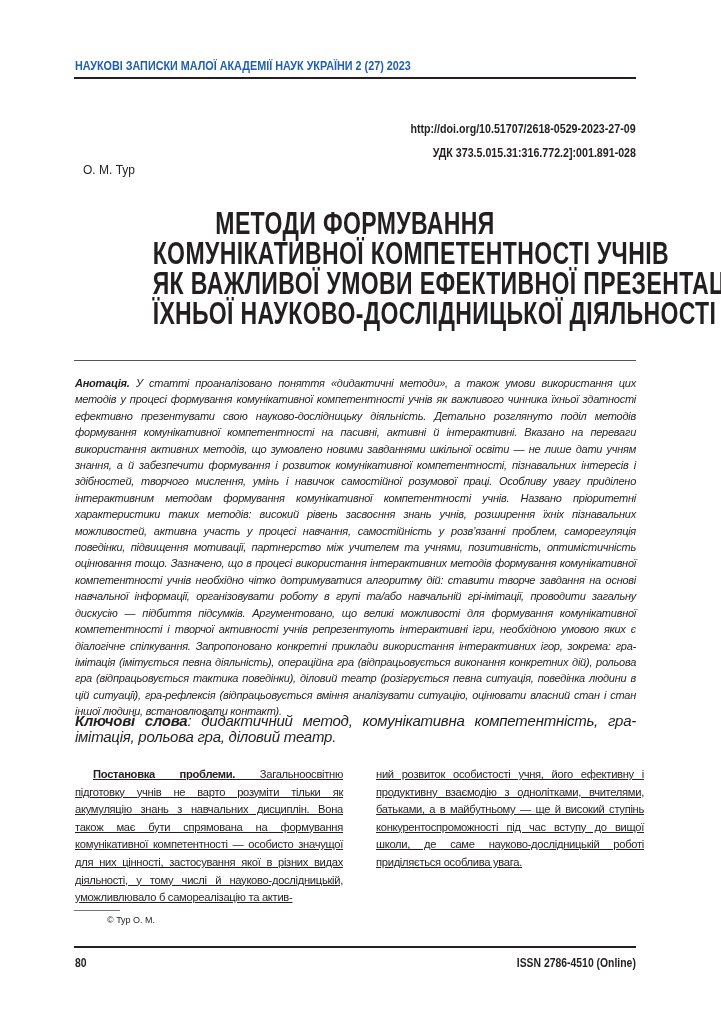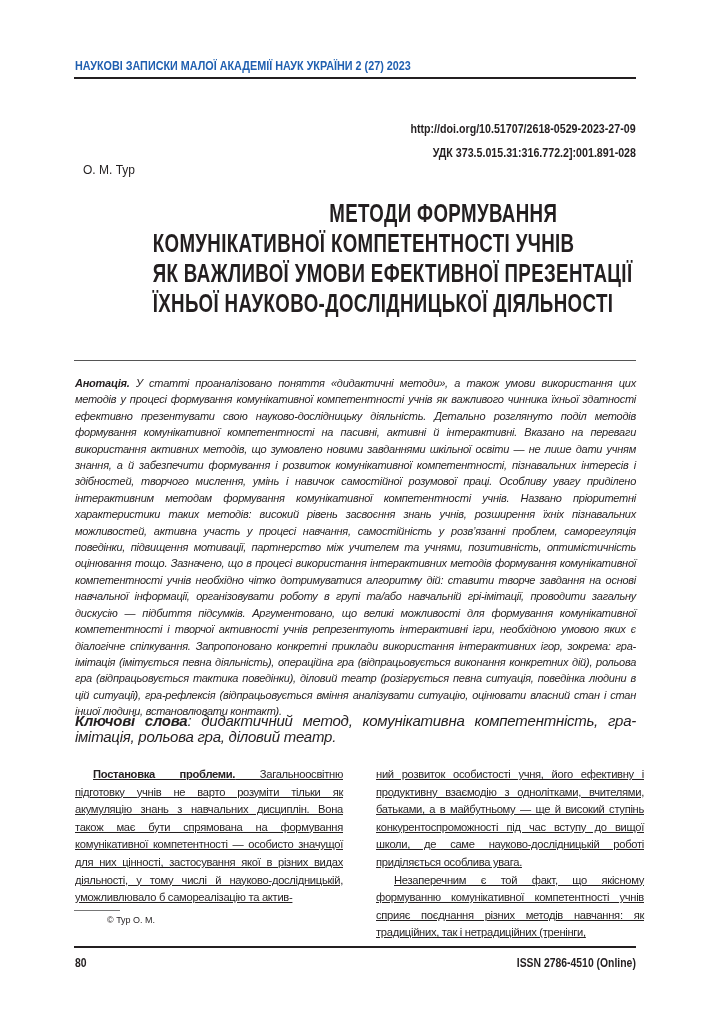--- a/index.html
+++ b/index.html
@@ -11,22 +11,22 @@
   }
   .rule-top { position: absolute; left: 74px; top: 77px; width: 562px; height: 2px; background: #231f20; }
   .doi, .udk {
     position: absolute; right: 85px; font-family: "Liberation Sans", sans-serif; font-weight: bold;
     font-size: 13px; white-space: nowrap; transform: scaleX(0.82); transform-origin: right top;
   }
   .doi { top: 121px; }
   .udk { top: 145px; }
   .author { position: absolute; left: 75px; top: 163px; font-family: "Liberation Sans", sans-serif; font-size: 12px; margin-left: 8px; }
   .title {
-    position: absolute; left: 74px; top: 198px; width: 562px; text-align: right;
-    font-family: "Liberation Sans", sans-serif; font-weight: bold; font-size: 26px; line-height: 30px;
+    position: absolute; left: 74px; top: 208px; width: 562px; text-align: center;
+    font-family: "Liberation Sans", sans-serif; font-weight: bold; font-size: 32px; line-height: 30px;
     letter-spacing: 0.5px;
   }
   .title div { transform: scaleX(0.72); white-space: nowrap; }
   .rule-mid { position: absolute; left: 74px; top: 360px; width: 562px; height: 1px; background: #555; }
   .abstract {
     position: absolute; left: 75px; top: 375px; width: 561px;
     font-family: "Liberation Sans", sans-serif; font-style: italic; font-size: 11px; line-height: 16.4px;
     text-align: justify; letter-spacing: -0.25px;
   }
   .abstract b { font-style: italic; font-weight: bold; }
@@ -81,21 +81,20 @@
 <div class="abstract"><b>Анотація.</b><span> У статті проаналізовано поняття «дидактичні методи», а також умови використання цих методів у процесі формування комунікативної компетентності учнів як важливого чинника їхньої здатності ефективно презентувати свою науково-дослідницьку діяльність. Детально розглянуто поділ методів формування комунікативної компетентності на пасивні, активні й інтерактивні. Вказано на переваги використання активних методів, що зумовлено новими завданнями шкільної освіти — не лише дати учням знання, а й забезпечити формування і розвиток комунікативної компетентності, пізнавальних інтересів і здібностей, творчого мислення, умінь і навичок самостійної розумової праці. Особливу увагу приділено інтерактивним методам формування комунікативної компетентності учнів. Названо пріоритетні характеристики таких методів: високий рівень засвоєння знань учнів, розширення їхніх пізнавальних можливостей, активна участь у процесі навчання, самостійність у розв’язанні проблем, саморегуляція поведінки, підвищення мотивації, партнерство між учителем та учнями, позитивність, оптимістичність оцінювання тощо. Зазначено, що в процесі використання інтерактивних методів формування комунікативної компетентності учнів необхідно чітко дотримуватися алгоритму дій: ставити творче завдання на основі навчальної інформації, організовувати роботу в групі та/або навчальній грі-імітації, проводити загальну дискусію — підбиття підсумків. Аргументовано, що великі можливості для формування комунікативної компетентності і творчої активності учнів репрезентують інтерактивні ігри, необхідною умовою яких є діалогічне спілкування. Запропоновано конкретні приклади використання інтерактивних ігор, зокрема: гра-імітація (імітується певна діяльність), операційна гра (відпрацьовується виконання конкретних дій), рольова гра (відпрацьовується тактика поведінки), діловий театр (розігрується певна ситуація, поведінка людини в цій ситуації), гра-рефлексія (відпрацьовується вміння аналізувати ситуацію, оцінювати власний стан і стан іншої людини, встановлювати контакт).</span></div>
 
 <div class="keywords"><b>Ключові слова</b><span>: дидактичний метод, комунікативна компетентність, гра-імітація, рольова гра, діловий театр.</span></div>
 
 <div class="col col-left">
   <p><b>Постановка проблеми.</b><span> Загальноосвітню підготовку учнів не варто розуміти тільки як акумуляцію знань з навчальних дисциплін. Вона також має бути спрямована на формування комунікативної компетентності — особисто значущої для них цінності, застосування якої в різних видах діяльності, у тому числі й науково-дослідницькій, уможливлювало б самореалізацію та актив-</span></p>
 </div>
 
 <div class="col col-right">
   <p class="noindent">ний розвиток особистості учня, його ефективну і продуктивну взаємодію з однолітками, вчителями, батьками, а в майбутньому — ще й високий ступінь конкурентоспроможності під час вступу до вищої школи, де саме науково-дослідницькій роботі приділяється особлива увага.</p>
-  <p>Незаперечним є той факт, що якісному формуванню комунікативної компетентності учнів сприяє поєднання різних методів навчання: як традиційних, так і нетрадиційних (тренінги,</p>
 </div>
 
 <div class="fn-rule"></div>
 <div class="footnote">© Тур О. М.</div>
 
 <div class="rule-bottom"></div>
 <div class="page-num">80</div>
 <div class="issn">ISSN 2786-4510 (Online)</div>
 
 </body></html>

